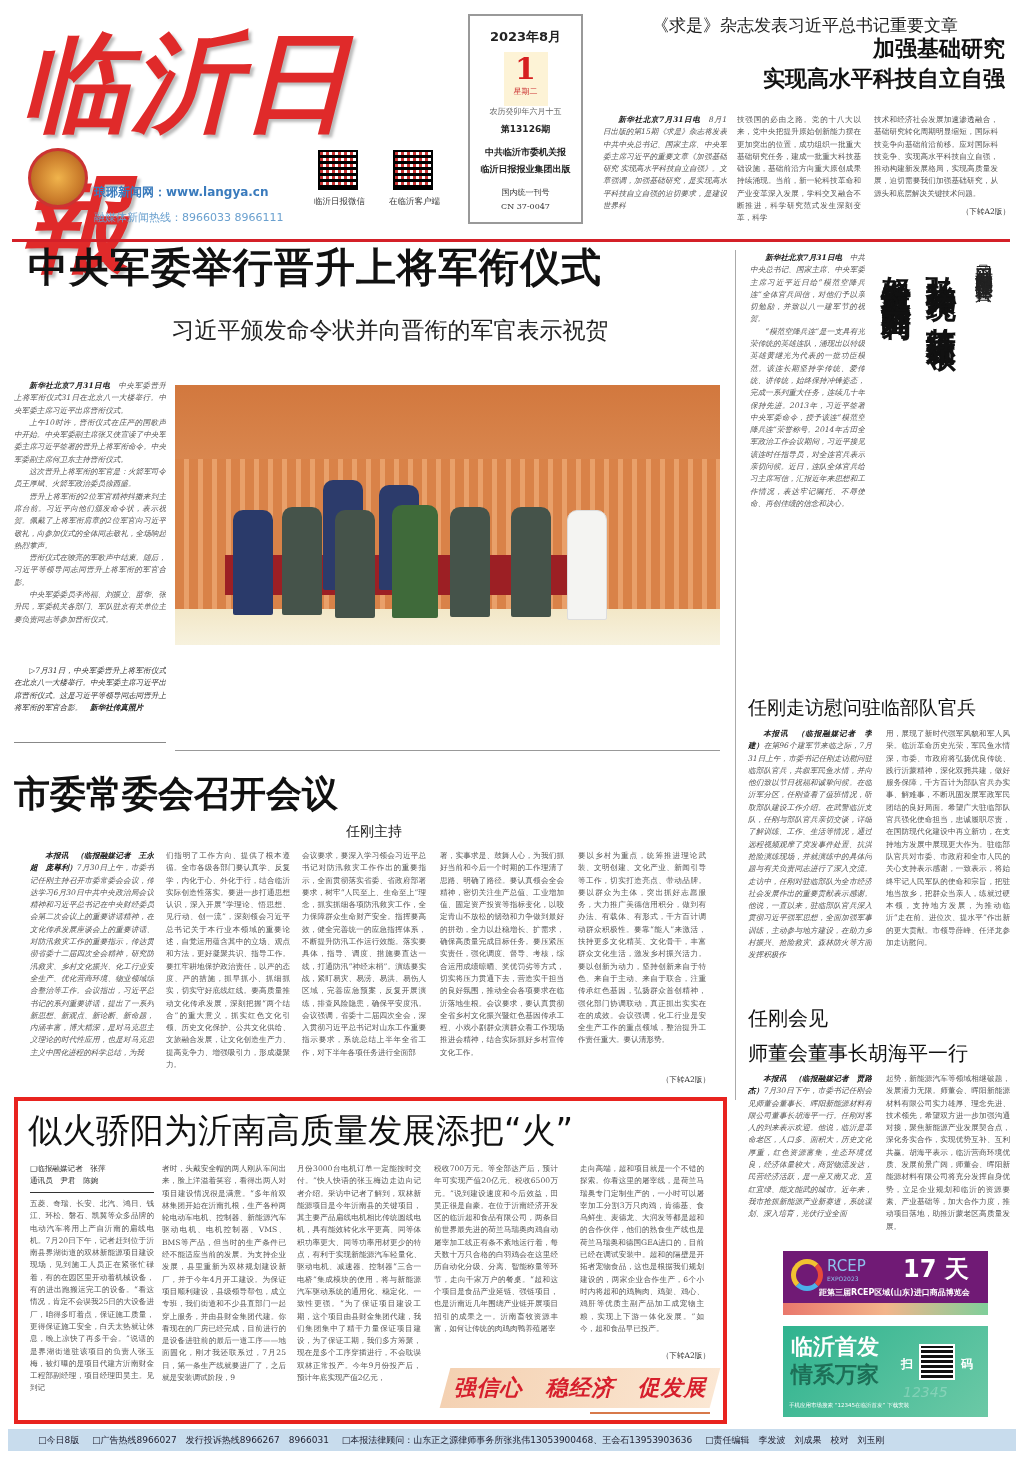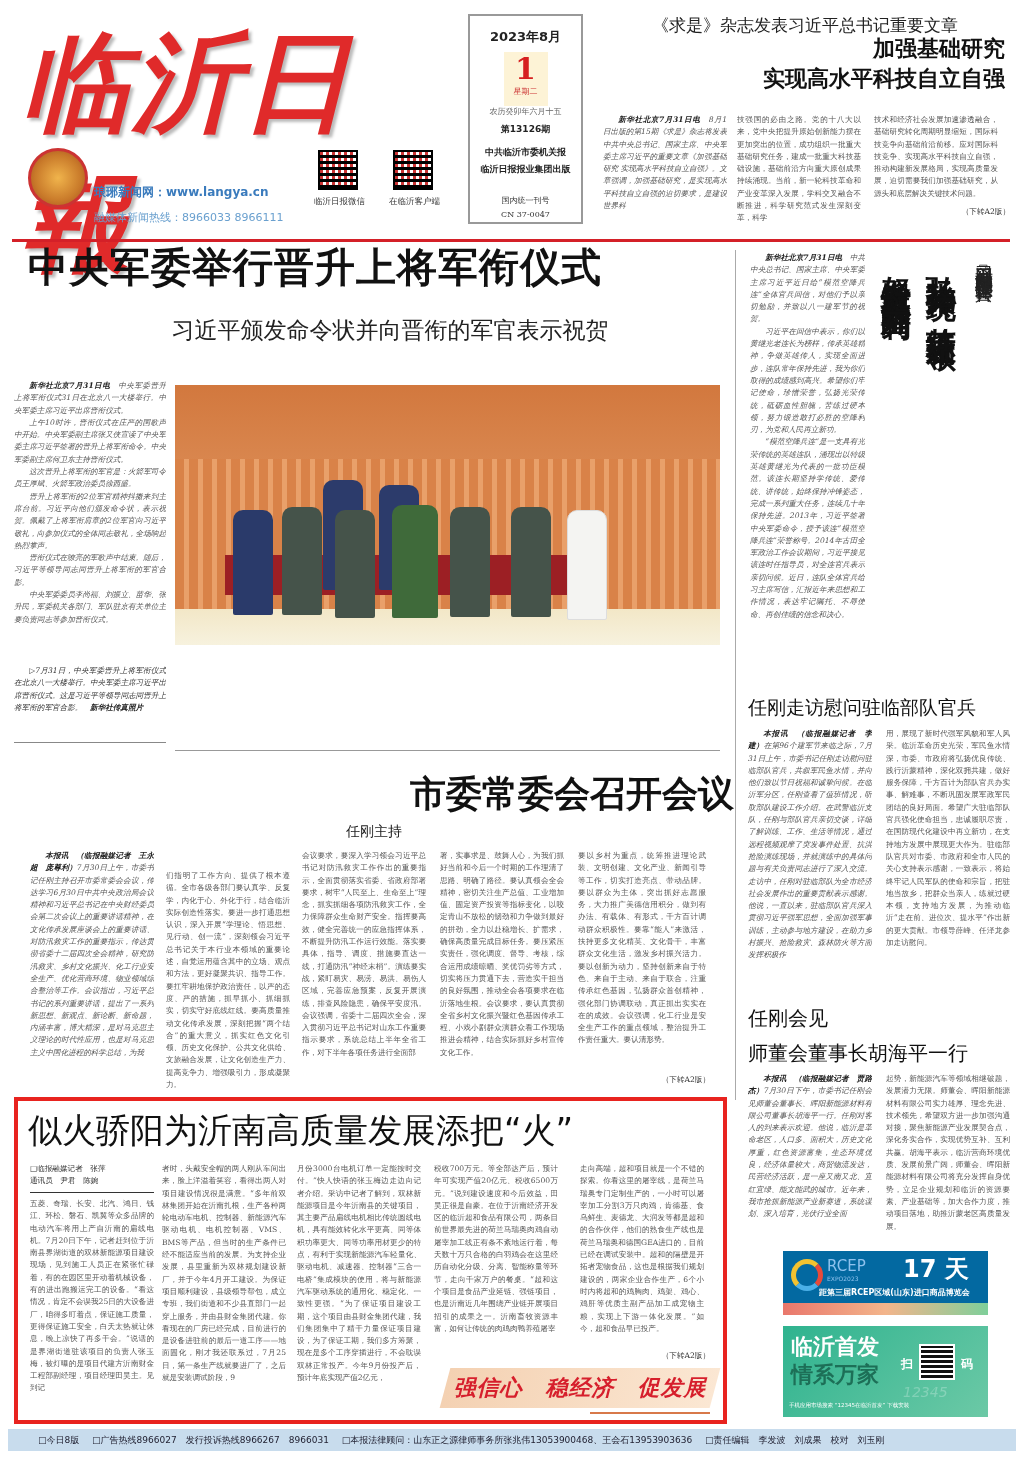--- a/index.html
+++ b/index.html
@@ -43,21 +43,21 @@
   .photo .stage { position: absolute; left: 50px; top: 170px; width: 370px; height: 40px; background: #9c1f24; }
   .person { position: absolute; width: 40px; border-radius: 10px 10px 2px 2px; }
 
   .sec-title { font-family: "DejaVu Sans", sans-serif; color: #111; }
   .vert { writing-mode: vertical-rl; font-family: "DejaVu Sans", sans-serif; }
 
   .bottom-box { left: 14px; top: 1097px; width: 713px; height: 327px; border: 4px solid #e8231f; }
   .slogan { left: 445px; top: 1368px; width: 270px; height: 40px; background: linear-gradient(90deg, #f4d1b2, #fbe7d3); transform: skewX(-15deg); }
   .slogan span { display: block; transform: skewX(15deg); color: #d61f2c; font-size: 22px; font-weight: bold; font-style: italic; font-family: "DejaVu Sans", sans-serif; text-align: center; line-height: 40px; letter-spacing: 1px; }
 
-  .ad1 { left: 783px; top: 1251px; width: 205px; height: 64px; background: #0369a1; overflow: hidden; }
+  .ad1 { left: 783px; top: 1251px; width: 205px; height: 64px; background: #701a75; overflow: hidden; }
   .ad2 { left: 783px; top: 1326px; width: 205px; height: 91px; background: linear-gradient(135deg, #2fb38f, #6cc9a6); overflow: hidden; }
   .footer { left: 8px; top: 1429px; width: 1008px; height: 22px; background: #c8dced; font-size: 9px; font-family: "DejaVu Sans", sans-serif; color: #223; line-height: 22px; padding-left: 30px; white-space: nowrap; }
   .footer span { margin-right: 10px; }
 </style>
 </head>
 <body>
 
 <div class="abs logo">临沂日報</div>
 <div class="abs badge"></div>
 <div class="abs site-line sans">琅琊新闻网：www.langya.cn</div>
@@ -75,21 +75,21 @@
 <div class="abs date-box">
   <div class="ym">2023年8月</div>
   <div class="day-wrap">
     <div class="day">1</div>
     <div class="wk">星期二</div>
   </div>
   <div class="line">农历癸卯年六月十五</div>
   <div class="bold" style="margin-top:6px;">第13126期</div>
   <div class="bold" style="margin-top:10px;">中共临沂市委机关报</div>
   <div class="bold" style="margin-top:4px;">临沂日报报业集团出版</div>
-  <div class="line" style="margin-top:19px;color:#333;">国内统一刊号</div>
+  <div class="line" style="margin-top:11px;color:#333;">国内统一刊号</div>
   <div class="line" style="margin-top:4px;color:#333;">CN 37-0047</div>
 </div>
 
 <div class="abs top-kicker">《求是》杂志发表习近平总书记重要文章</div>
 <div class="abs top-title">
   <div>加强基础研究</div>
   <div>实现高水平科技自立自强</div>
 </div>
 <div class="abs body-text" style="left:603px;top:114px;width:124px;height:108px;">
   <p><b>新华社北京7月31日电</b>　<span>8月1日出版的第15期《求是》杂志将发表中共中央总书记、国家主席、中央军委主席习近平的重要文章《加强基础研究 实现高水平科技自立自强》。文章强调，加强基础研究，是实现高水平科技自立自强的迫切要求，是建设世界科</span></p>
@@ -128,21 +128,20 @@
   <div class="person" style="left:275px;top:122px;height:110px;background:#45534a;"></div>
   <div class="person" style="left:336px;top:122px;height:110px;background:#45534a;"></div>
   <div class="person" style="left:392px;top:125px;height:110px;background:#f4f4f2;border:1px solid #ddd;"></div>
 </div>
 <div class="abs" style="left:175px;top:750px;width:545px;height:1px;background:#999;"></div>
 
 <div class="abs gray-v" style="left:735px;top:250px;height:850px;"></div>
 
 <div class="abs body-text" style="left:750px;top:252px;width:115px;height:420px;">
   <p><b>新华社北京7月31日电</b>　<span>中共中央总书记、国家主席、中央军委主席习近平近日给“模范空降兵连”全体官兵回信，对他们予以亲切勉励，并致以八一建军节的祝贺。</span></p>
-  <p>习近平在回信中表示，你们以黄继光老连长为榜样，传承英雄精神，争做英雄传人，实现全面进步，连队常年保持先进，我为你们取得的成绩感到高兴。希望你们牢记使命，珍惜荣誉，弘扬光荣传统，砥砺血性胆魄，苦练过硬本领，努力锻造敢打必胜的空降利刃，为党和人民再立新功。</p>
   <p>“模范空降兵连”是一支具有光荣传统的英雄连队，涌现出以特级英雄黄继光为代表的一批功臣模范。该连长期坚持学传统、爱传统、讲传统，始终保持冲锋姿态，完成一系列重大任务，连续几十年保持先进。2013年，习近平签署中央军委命令，授予该连“模范空降兵连”荣誉称号。2014年古田全军政治工作会议期间，习近平接见该连时任指导员，对全连官兵表示亲切问候。近日，连队全体官兵给习主席写信，汇报近年来思想和工作情况，表达牢记嘱托、不辱使命、再创佳绩的信念和决心。</p>
 </div>
 <div class="abs vert" style="left:875px;top:252px;height:430px;font-size:30px;font-weight:bold;color:#111;letter-spacing:3px;">努力锻造敢打必胜的空降利刃</div>
 <div class="abs vert" style="left:920px;top:252px;height:430px;font-size:30px;font-weight:bold;color:#111;letter-spacing:3px;">弘扬光荣传统　苦练过硬本领</div>
 <div class="abs vert" style="left:972px;top:252px;height:430px;font-size:18px;color:#222;letter-spacing:1px;">习近平回信勉励『模范空降兵连』全体官兵</div>
 
 <div class="abs sec-title" style="left:748px;top:695px;width:270px;font-size:19px;">任刚走访慰问驻临部队官兵</div>
 <div class="abs body-text" style="left:748px;top:728px;width:124px;height:270px;">
   <p><b>本报讯　（临报融媒记者　李建）</b><span>在第96个建军节来临之际，7月31日上午，市委书记任刚走访慰问驻临部队官兵，共叙军民鱼水情，并向他们致以节日祝福和诚挚问候。在临沂军分区，任刚查看了值班情况，听取部队建设工作介绍。在武警临沂支队，任刚与部队官兵亲切交谈，详细了解训练、工作、生活等情况，通过远程视频观摩了突发事件处置、抗洪抢险演练现场，并就演练中的具体问题与有关负责同志进行了深入交流。走访中，任刚对驻临部队为全市经济社会发展作出的重要贡献表示感谢。他说，一直以来，驻临部队官兵深入贯彻习近平强军思想，全面加强军事训练，主动参与地方建设，在助力乡村振兴、抢险救灾、森林防火等方面发挥积极作</span></p>
 </div>
@@ -166,26 +165,26 @@
 <div class="abs ad2">
   <div class="sans" style="position:absolute;left:8px;top:6px;color:#fff;font-size:22px;font-weight:bold;">临沂首发</div>
   <div class="sans" style="position:absolute;left:8px;top:34px;color:#1d6f57;font-size:22px;font-weight:bold;">情系万家</div>
   <div class="sans" style="position:absolute;left:118px;top:30px;color:#fff;font-size:12px;font-weight:bold;">扫</div>
   <div style="position:absolute;left:136px;top:18px;width:36px;height:36px;background:repeating-linear-gradient(0deg,#111 0 3px,#fff 3px 5px),#fff;border:2px solid #fff;"></div>
   <div class="sans" style="position:absolute;left:178px;top:30px;color:#fff;font-size:12px;font-weight:bold;">码</div>
   <div class="sans" style="position:absolute;left:120px;top:58px;color:rgba(255,255,255,0.25);font-size:14px;font-style:italic;">12345</div>
   <div class="sans" style="position:absolute;left:6px;top:76px;color:#fff;font-size:5.5px;white-space:nowrap;">手机应用市场搜索 “12345在临沂首发” 下载安装</div>
 </div>
 
-<div class="abs serif" style="left:14px;top:770px;width:720px;text-align:right;font-size:36px;font-weight:bold;color:#111;">市委常委会召开会议</div>
+<div class="abs serif" style="left:14px;top:770px;width:720px;text-align:left;font-size:36px;font-weight:bold;color:#111;">市委常委会召开会议</div>
 <div class="abs sans" style="left:14px;top:823px;width:720px;text-align:center;font-size:14px;color:#222;padding-left:0;">任刚主持</div>
 <div class="abs body-text" style="left:30px;top:850px;width:124px;height:235px;">
   <p><b>本报讯　（临报融媒记者　王永超　庞尊利）</b><span>7月30日上午，市委书记任刚主持召开市委常委会会议，传达学习6月30日中共中央政治局会议精神和习近平总书记在中央财经委员会第二次会议上的重要讲话精神，在文化传承发展座谈会上的重要讲话、对防汛救灾工作的重要指示，传达贯彻省委十二届四次全会精神，研究防汛救灾、乡村文化振兴、化工行业安全生产、优化营商环境、物业领域综合整治等工作。会议指出，习近平总书记的系列重要讲话，提出了一系列新思想、新观点、新论断、新命题，内涵丰富，博大精深，是对马克思主义理论的时代性应用，也是对马克思主义中国化进程的科学总结，为我</span></p>
 </div>
-<div class="abs body-text" style="left:166px;top:850px;width:124px;height:235px;margin-top:20px;">们指明了工作方向、提供了根本遵循。全市各级各部门要认真学、反复学，内化于心、外化于行，结合临沂实际创造性落实。要进一步打通思想认识，深入开展“学理论、悟思想、见行动、创一流”，深刻领会习近平总书记关于本行业本领域的重要论述，自觉运用蕴含其中的立场、观点和方法，更好凝聚共识、指导工作。要扛牢耕地保护政治责任，以严的态度、严的措施，抓早抓小、抓细抓实，切实守好底线红线。要高质量推动文化传承发展，深刻把握“两个结合”的重大意义，抓实红色文化引领、历史文化保护、公共文化供给、文旅融合发展，让文化创造生产力、提高竞争力、增强吸引力，形成凝聚力。</div>
+<div class="abs body-text" style="left:166px;top:850px;width:124px;height:235px;">们指明了工作方向、提供了根本遵循。全市各级各部门要认真学、反复学，内化于心、外化于行，结合临沂实际创造性落实。要进一步打通思想认识，深入开展“学理论、悟思想、见行动、创一流”，深刻领会习近平总书记关于本行业本领域的重要论述，自觉运用蕴含其中的立场、观点和方法，更好凝聚共识、指导工作。要扛牢耕地保护政治责任，以严的态度、严的措施，抓早抓小、抓细抓实，切实守好底线红线。要高质量推动文化传承发展，深刻把握“两个结合”的重大意义，抓实红色文化引领、历史文化保护、公共文化供给、文旅融合发展，让文化创造生产力、提高竞争力、增强吸引力，形成凝聚力。</div>
 <div class="abs body-text" style="left:302px;top:850px;width:124px;height:235px;">会议要求，要深入学习领会习近平总书记对防汛救灾工作作出的重要指示，全面贯彻落实省委、省政府部署要求，树牢“人民至上、生命至上”理念，抓实抓细各项防汛救灾工作，全力保障群众生命财产安全。指挥要高效，健全完善统一的应急指挥体系，不断提升防汛工作运行效能。落实要具体，指导、调度、措施要直达一线，打通防汛“神经末梢”。演练要实战，紧盯易灾、易涝、易洪、易伤人区域，完善应急预案，反复开展演练，排查风险隐患，确保平安度汛。会议强调，省委十二届四次全会，深入贯彻习近平总书记对山东工作重要指示要求，系统总结上半年全省工作，对下半年各项任务进行全面部</div>
 <div class="abs body-text" style="left:440px;top:850px;width:124px;height:235px;">署，实事求是、鼓舞人心，为我们抓好当前和今后一个时期的工作理清了思路、明确了路径。要认真领会全会精神，密切关注生产总值、工业增加值、固定资产投资等指标变化，以咬定青山不放松的韧劲和力争做到最好的拼劲，全力以赴稳增长、扩需求，确保高质量完成目标任务。要压紧压实责任，强化调度、督导、考核，综合运用成绩晾晒、奖优罚劣等方式，切实将压力贯通下去，营造实干担当的良好氛围，推动全会各项要求在临沂落地生根。会议要求，要认真贯彻全省乡村文化振兴暨红色基因传承工程、小戏小剧群众演群众看工作现场推进会精神，结合实际抓好乡村宣传文化工作。</div>
 <div class="abs body-text" style="left:578px;top:850px;width:128px;height:220px;">要以乡村为重点，统筹推进理论武装、文明创建、文化产业、新闻引导等工作，切实打造亮点、带动品牌。要以群众为主体，突出抓好志愿服务，大力推广美德信用积分，做到有办法、有载体、有形式，千方百计调动群众积极性。要靠“能人”来激活，扶持更多文化精英、文化骨干，丰富群众文化生活，激发乡村振兴活力。要以创新为动力，坚持创新来自于特色、来自于主动、来自于联合，注重传承红色基因，弘扬群众首创精神，强化部门协调联动，真正抓出实实在在的成效。会议强调，化工行业是安全生产工作的重点领域，整治提升工作责任重大。要认清形势。</div>
 <div class="abs body-text" style="left:640px;top:1074px;width:70px;height:14px;text-align:right;color:#333;">（下转A2版）</div>
 
 <div class="abs bottom-box"></div>
 <div class="abs sans" style="left:28px;top:1108px;width:690px;font-size:34px;color:#111;">似火骄阳为沂南高质量发展添把“火”</div>
 <div class="abs body-text" style="left:30px;top:1163px;width:124px;height:30px;color:#333;border-bottom:1px solid #333;text-align:left;">
   <div>□临报融媒记者　张萍</div>
   <div>通讯员　尹君　陈婉</div>

